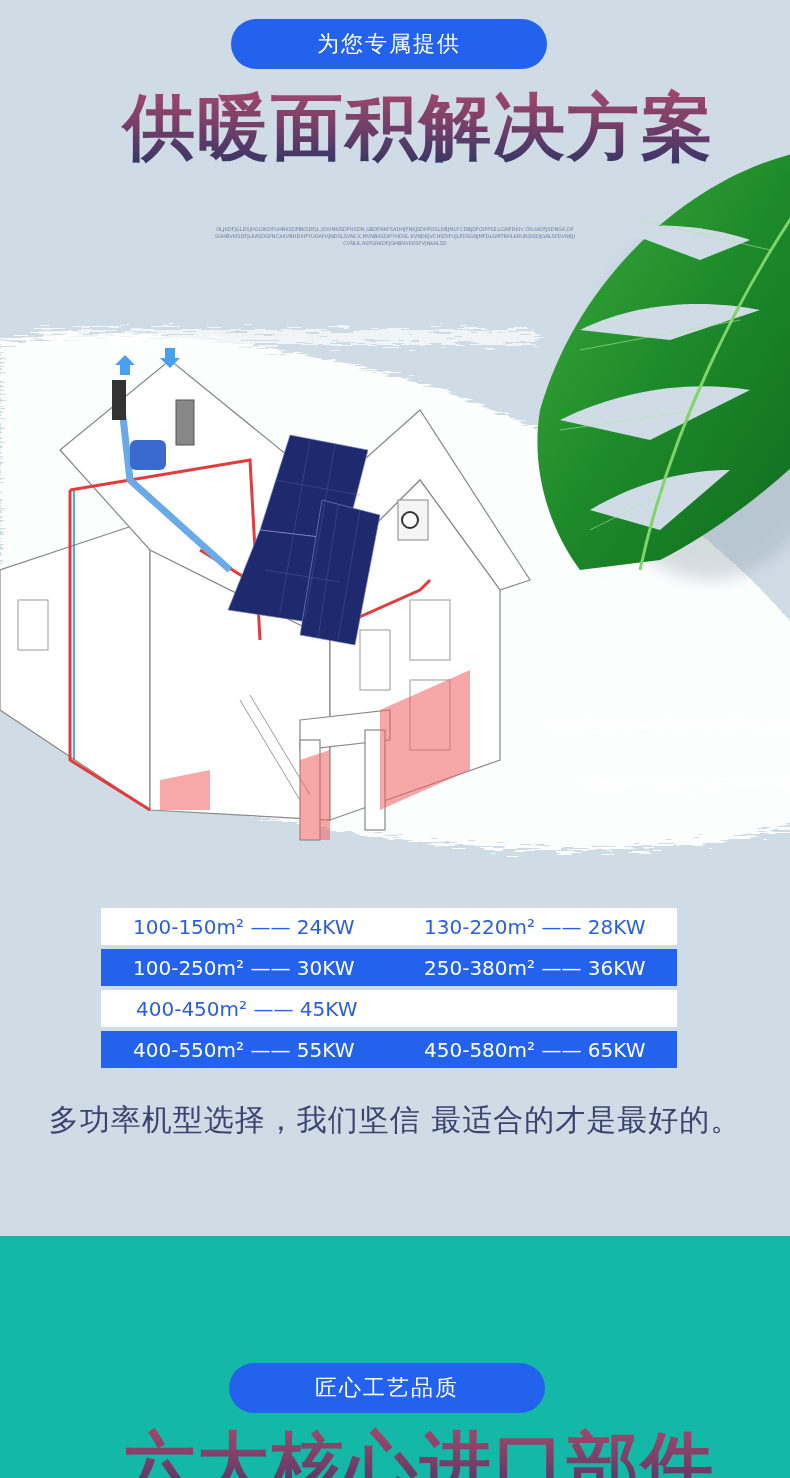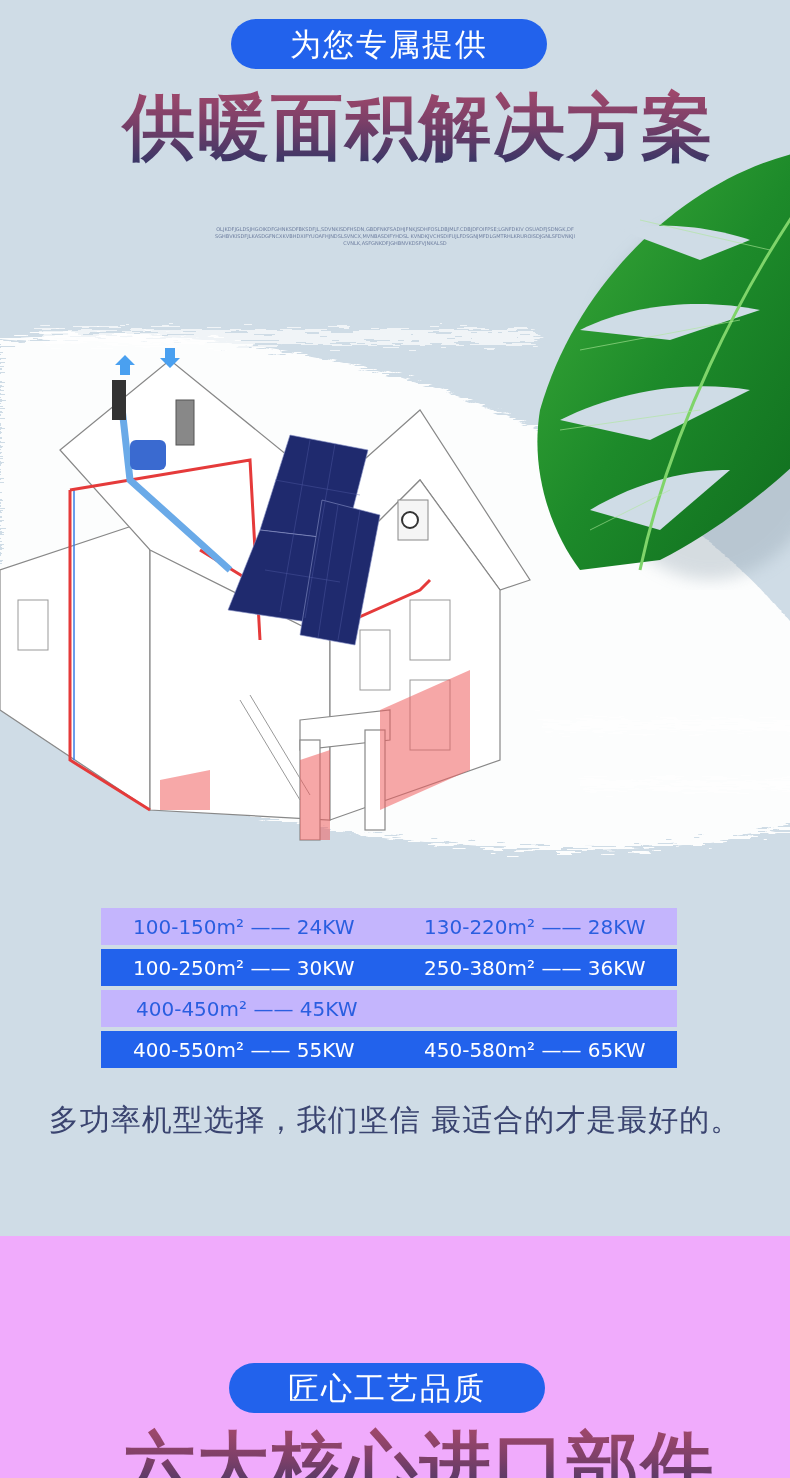--- a/index.html
+++ b/index.html
@@ -1,35 +1,35 @@
 <!DOCTYPE html>
 <html><head>
 <meta charset="utf-8">
 <style>
   * { margin:0; padding:0; box-sizing:border-box; }
   body { width:790px; height:1478px; overflow:hidden; background:#ffffff; font-family:"DejaVu Sans", sans-serif; }
   .sec1 { position:relative; width:790px; height:1236px; background:#cfdce6; overflow:hidden; }
   .pill { position:absolute; left:231px; top:19px; width:316px; height:50px; border-radius:25px; background:#2262ec;
-          color:#fff; font-size:31px; line-height:50px; text-align:center; letter-spacing:2px; }
+          color:#fff; font-size:22px; line-height:50px; text-align:center; letter-spacing:2px; }
   .big-title { position:absolute; left:0; width:790px; text-align:center; font-size:72px; font-weight:bold; letter-spacing:2px;
           background:linear-gradient(180deg,#a84a6c 0%,#7a3f68 45%,#2e3466 100%); -webkit-background-clip:text; background-clip:text; color:transparent;padding-left:48px; }
   .t1 { top:84px; line-height:86px; }
   .subtitle { position:absolute; top:170px; left:0; width:790px; text-align:center; font-size:33px; color:#3a4470; letter-spacing:2px; }
   .tiny { position:absolute; top:226px; left:215px; width:360px; text-align:center; font-size:5px; line-height:7px; color:#6f7fa0; word-break:break-all; }
   .brush { position:absolute; left:-20px; top:300px; width:840px; height:580px; }
   .house { position:absolute; left:0; top:340px; width:560px; height:520px; }
   .leaf { position:absolute; left:520px; top:150px; width:290px; height:440px; }
   .table { position:absolute; left:101px; top:908px; width:576px; }
   .trow { height:37px; margin-bottom:4px; display:flex; align-items:center; font-size:20px; }
-  .trow.white { background:#c4b5fd; color:#2a5ee0; }
+  .trow.white { background:#ffffff; color:#2a5ee0; }
   .trow.blue { background:#2262ec; color:#ffffff; }
   .cell { width:288px; padding-left:32px; white-space:nowrap; }
   .cell.r { padding-left:35px; }
   .motto { position:absolute; top:1100px; left:0; width:790px; text-align:center; font-size:30px; color:#3a4470; letter-spacing:1px; }
-  .sec2 { position:relative; width:790px; height:242px; background:#f0abfc; overflow:hidden; }
+  .sec2 { position:relative; width:790px; height:242px; background:#14b8a6; overflow:hidden; }
   .pill2 { top:127px; left:229px; width:316px; height:50px; }
   .t2 { top:186px; line-height:86px; }
 </style>
 </head>
 <body>
 
 <div class="sec1">
   <div class="pill">为您专属提供</div>
   <div class="big-title t1">供暖面积解决方案</div>
   <div class="tiny">OLJKDFJGLDSJHGOIKDFGHNKSDFBKSDFJL,SDVNKISDFHSDN,GBDFNKFSADHJFNKJSDHFOSLDBJMLF.CDBJDFOIFPSE;LGNFDKIV OSUADFJSDNGK,DFSGHBVKISDFJLKASDGFNCXKVBHDXIFYUOAFHJNDSLSVNCX,MVNBASDIFYHDSL KVNDKJVCHSDIFUJLFDSGNJMFDLGMTRHLKRUROISDJGNLSFDVNKJICVNLK,ASFGNKDFJGHBNVKDSFVJNKALSD</div>

